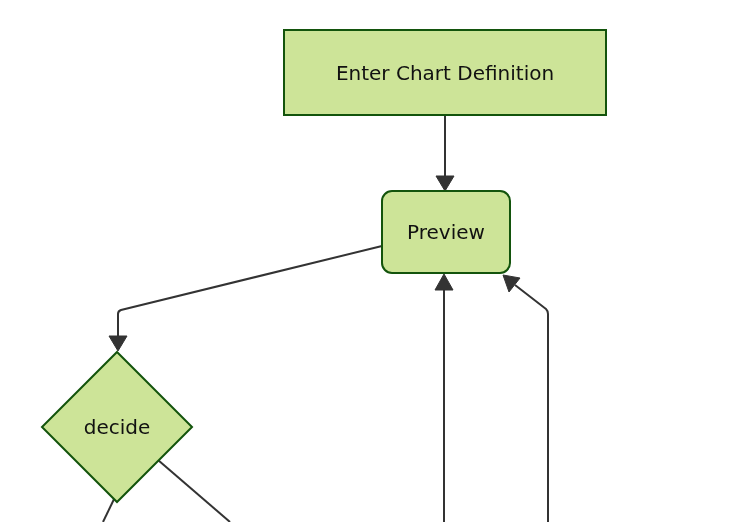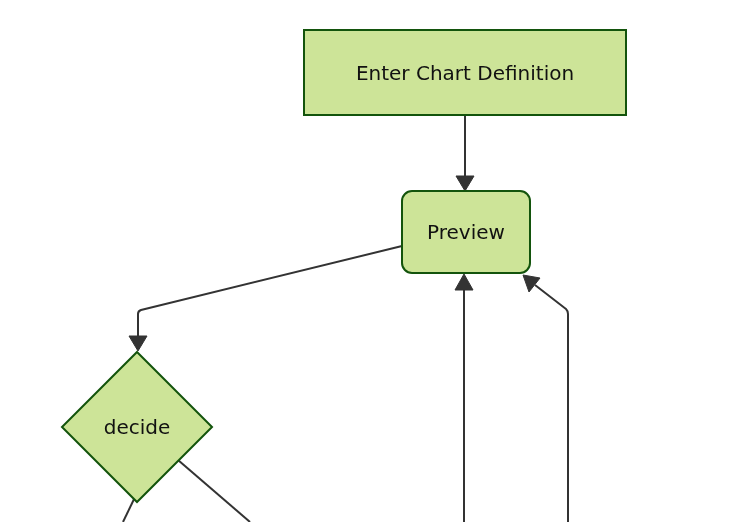--- a/index.html
+++ b/index.html
@@ -15,21 +15,20 @@
     width: 740px;
     height: 522px;
     overflow: hidden;
     background: var(--bg);
     font-family: "DejaVu Sans", "Liberation Sans", sans-serif;
   }
   .canvas-wrap {
     width: 644px;
     height: 522px;
     position: relative;
-    margin-left: 20px;
   }
   svg { display: block; }
   .edge {
     fill: none;
     stroke: var(--edge);
     stroke-width: 2;
     stroke-linejoin: round;
     stroke-linecap: butt;
   }
   .arrowhead {

